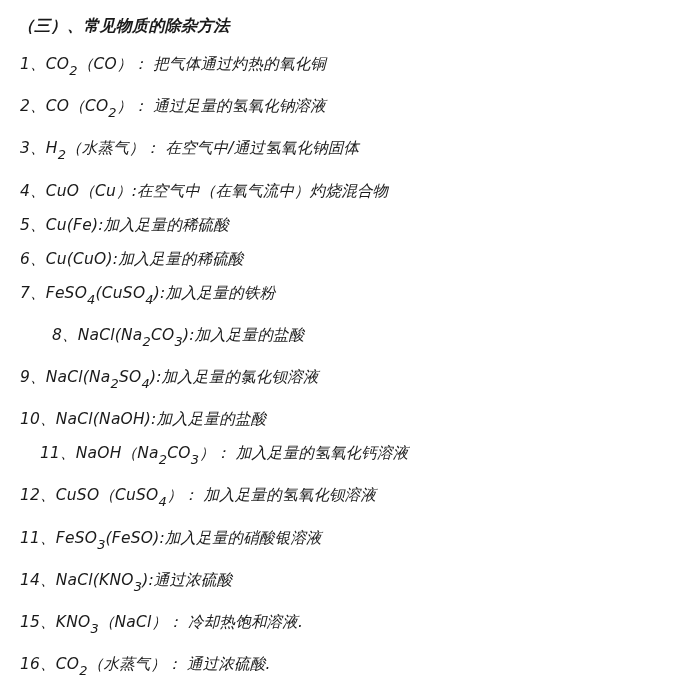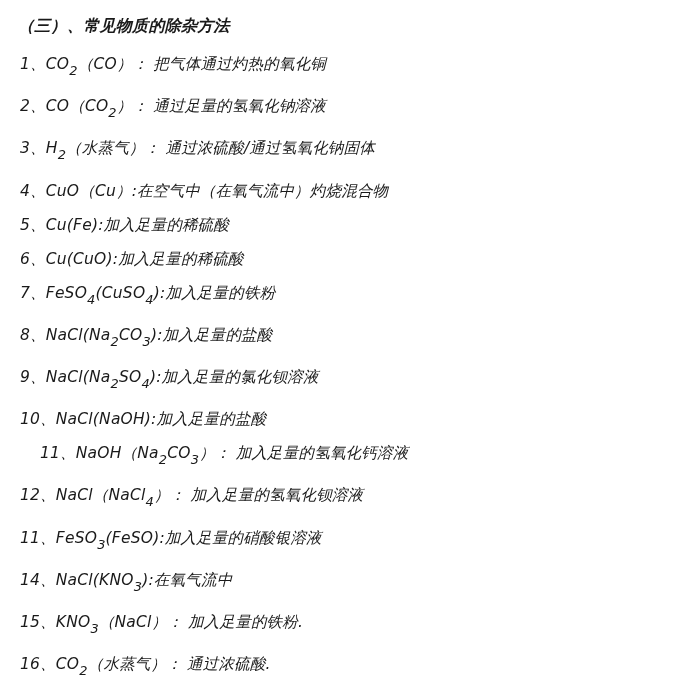--- a/index.html
+++ b/index.html
@@ -50,28 +50,28 @@
   }
 </style>
 </head>
 <body>
 
 <div class="doc">
   <div class="title">（三）、常见物质的除杂方法</div>
   <div id="items">
       <div class="line" style="top: 50px;"><span>1、</span><span>CO</span><span class="sub">2</span><span>（CO）： 把气体通过灼热的氧化铜</span></div>
       <div class="line" style="top: 92px;"><span>2、</span><span>CO（CO</span><span class="sub">2</span><span>）： 通过足量的氢氧化钠溶液</span></div>
-      <div class="line" style="top: 134px;"><span>3、</span><span>H</span><span class="sub">2</span><span>（水蒸气）： 通过浓硫酸/通过氢氧化钠固体</span></div>
+      <div class="line" style="top: 134px;"><span>3、</span><span>H</span><span class="sub">2</span><span>（水蒸气）： 在空气中/通过氢氧化钠固体</span></div>
       <div class="line" style="top: 177px;"><span>4、</span><span>CuO（Cu）:在空气中（在氧气流中）灼烧混合物</span></div>
       <div class="line" style="top: 211px;"><span>5、</span><span>Cu(Fe):加入足量的稀硫酸</span></div>
       <div class="line" style="top: 245px;"><span>6、</span><span>Cu(CuO):加入足量的稀硫酸</span></div>
       <div class="line" style="top: 279px;"><span>7、</span><span>FeSO</span><span class="sub">4</span><span>(CuSO</span><span class="sub">4</span><span>):加入足量的铁粉</span></div>
-      <div class="line" style="top: 321px;"><span>8、</span><span>NaCl(Na</span><span class="sub">2</span><span>CO</span><span class="sub">3</span><span>):加入足量的盐酸</span></div>
+      <div class="line" style="top: 321px; margin-left: 32px;"><span>8、</span><span>NaCl(Na</span><span class="sub">2</span><span>CO</span><span class="sub">3</span><span>):加入足量的盐酸</span></div>
       <div class="line" style="top: 363px;"><span>9、</span><span>NaCl(Na</span><span class="sub">2</span><span>SO</span><span class="sub">4</span><span>):加入足量的氯化钡溶液</span></div>
       <div class="line" style="top: 405px;"><span>10、</span><span>NaCl(NaOH):加入足量的盐酸</span></div>
       <div class="line" style="top: 439px; margin-left: 20px;"><span>11、</span><span>NaOH（Na</span><span class="sub">2</span><span>CO</span><span class="sub">3</span><span>）： 加入足量的氢氧化钙溶液</span></div>
-      <div class="line" style="top: 481px;"><span>12、</span><span>NaCl（NaCl</span><span class="sub">4</span><span>）： 加入足量的氢氧化钡溶液</span></div>
+      <div class="line" style="top: 481px;"><span>12、</span><span>CuSO（CuSO</span><span class="sub">4</span><span>）： 加入足量的氢氧化钡溶液</span></div>
       <div class="line" style="top: 524px;"><span>11、</span><span>FeSO</span><span class="sub">3</span><span>(FeSO):加入足量的硝酸银溶液</span></div>
-      <div class="line" style="top: 566px;"><span>14、</span><span>NaCl(KNO</span><span class="sub">3</span><span>):在氧气流中</span></div>
-      <div class="line" style="top: 608px;"><span>15、</span><span>KNO</span><span class="sub">3</span><span>（NaCl）： 加入足量的铁粉.</span></div>
+      <div class="line" style="top: 566px;"><span>14、</span><span>NaCl(KNO</span><span class="sub">3</span><span>):通过浓硫酸</span></div>
+      <div class="line" style="top: 608px;"><span>15、</span><span>KNO</span><span class="sub">3</span><span>（NaCl）： 冷却热饱和溶液.</span></div>
       <div class="line" style="top: 650px;"><span>16、</span><span>CO</span><span class="sub">2</span><span>（水蒸气）： 通过浓硫酸.</span></div>
     </div>
 </div>
 
 </body></html>

